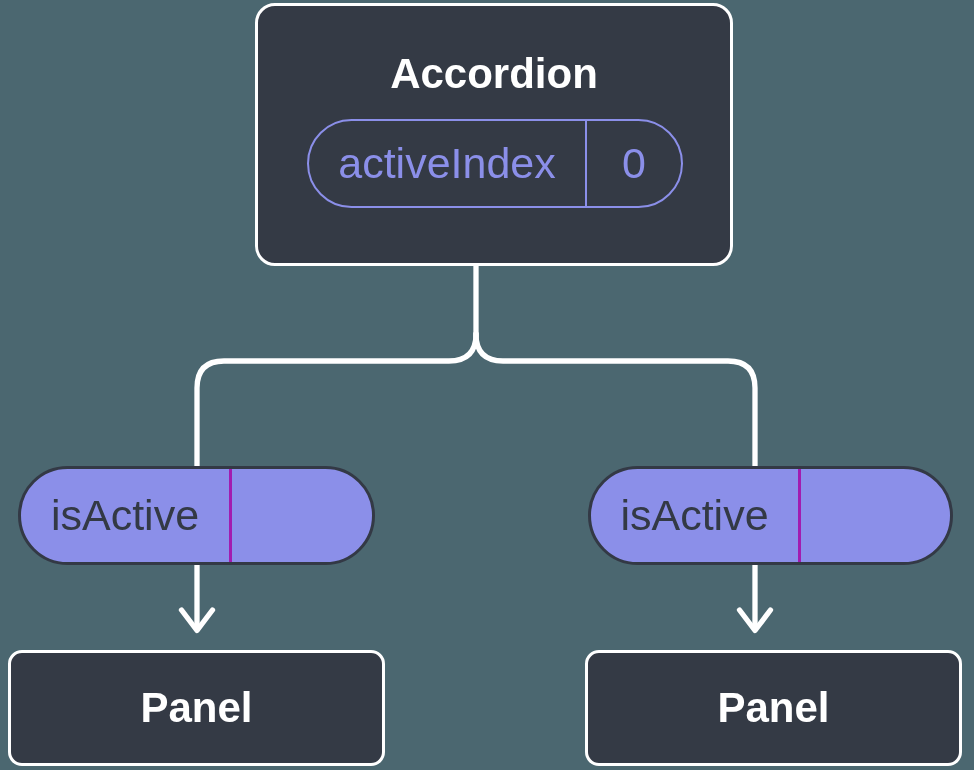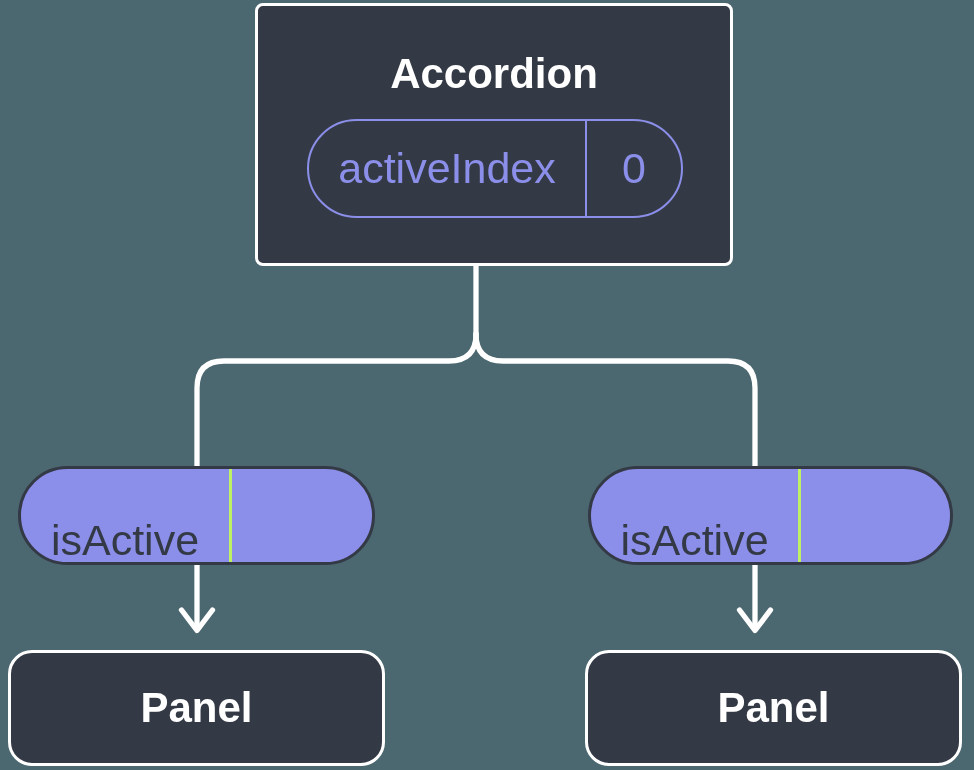--- a/index.html
+++ b/index.html
@@ -18,25 +18,25 @@
   }
   .node {
     position: absolute;
     background: #343A45;
     border: 3px solid #FFFFFF;
     box-sizing: border-box;
   }
   .node--root {
     left: 255px; top: 3px;
     width: 478px; height: 263px;
-    border-radius: 8px;
+    border-radius: 20px;
   }
   .node--panel {
     top: 650px; height: 116px;
-    border-radius: 24px;
+    border-radius: 14px;
     display: flex;
     align-items: center;
     justify-content: center;
   }
   .node--panel-left  { left: 8px;   width: 377px; }
   .node--panel-right { left: 585px; width: 377px; }
   .node-title {
     color: #FFFFFF;
     font-size: 42px;
     font-weight: 600;
@@ -51,42 +51,42 @@
     position: absolute;
     box-sizing: border-box;
     display: flex;
     border-radius: 50px;
     font-size: 43px;
     font-weight: 500;
     line-height: 1;
   }
   .pill--state {
     left: 49px; top: 113px;         
-    width: 376px; height: 99px;
+    width: 376px; height: 89px;
     border: 2.5px solid #8B8FE9;
     color: #8B8FE9;
     background: transparent;
   }
   .pill--prop {
     top: 466px; height: 99px;
     background: #8B8FE9;
     border: 3px solid #333945;
     color: #333945;
   }
   .pill--prop-left  { left: 18px;  width: 357px; }
   .pill--prop-right { left: 588px; width: 365px; }
   .pill-seg {
     display: flex;
     align-items: center;
     justify-content: center;
     box-sizing: border-box;
     height: 100%;
   }
   .pill--state .pill-seg--key { width: 278px; border-right: 2.5px solid #8B8FE9; }
-  .pill--prop  .pill-seg--key { border-right: 3px solid #bef264; align-items: flex-end; }
+  .pill--prop  .pill-seg--key { border-right: 3px solid #a21caf; }
   .pill--prop-left  .pill-seg--key { width: 211px; }
   .pill--prop-right .pill-seg--key { width: 210px; }
   .pill-seg--value { flex: 1; }
 </style>
 </head>
 <body>
 
 <div class="canvas">
 
   <svg class="connectors" viewBox="0 0 974 770" fill="none" stroke="#FFFFFF" stroke-width="5.3" stroke-linecap="round" stroke-linejoin="round">

